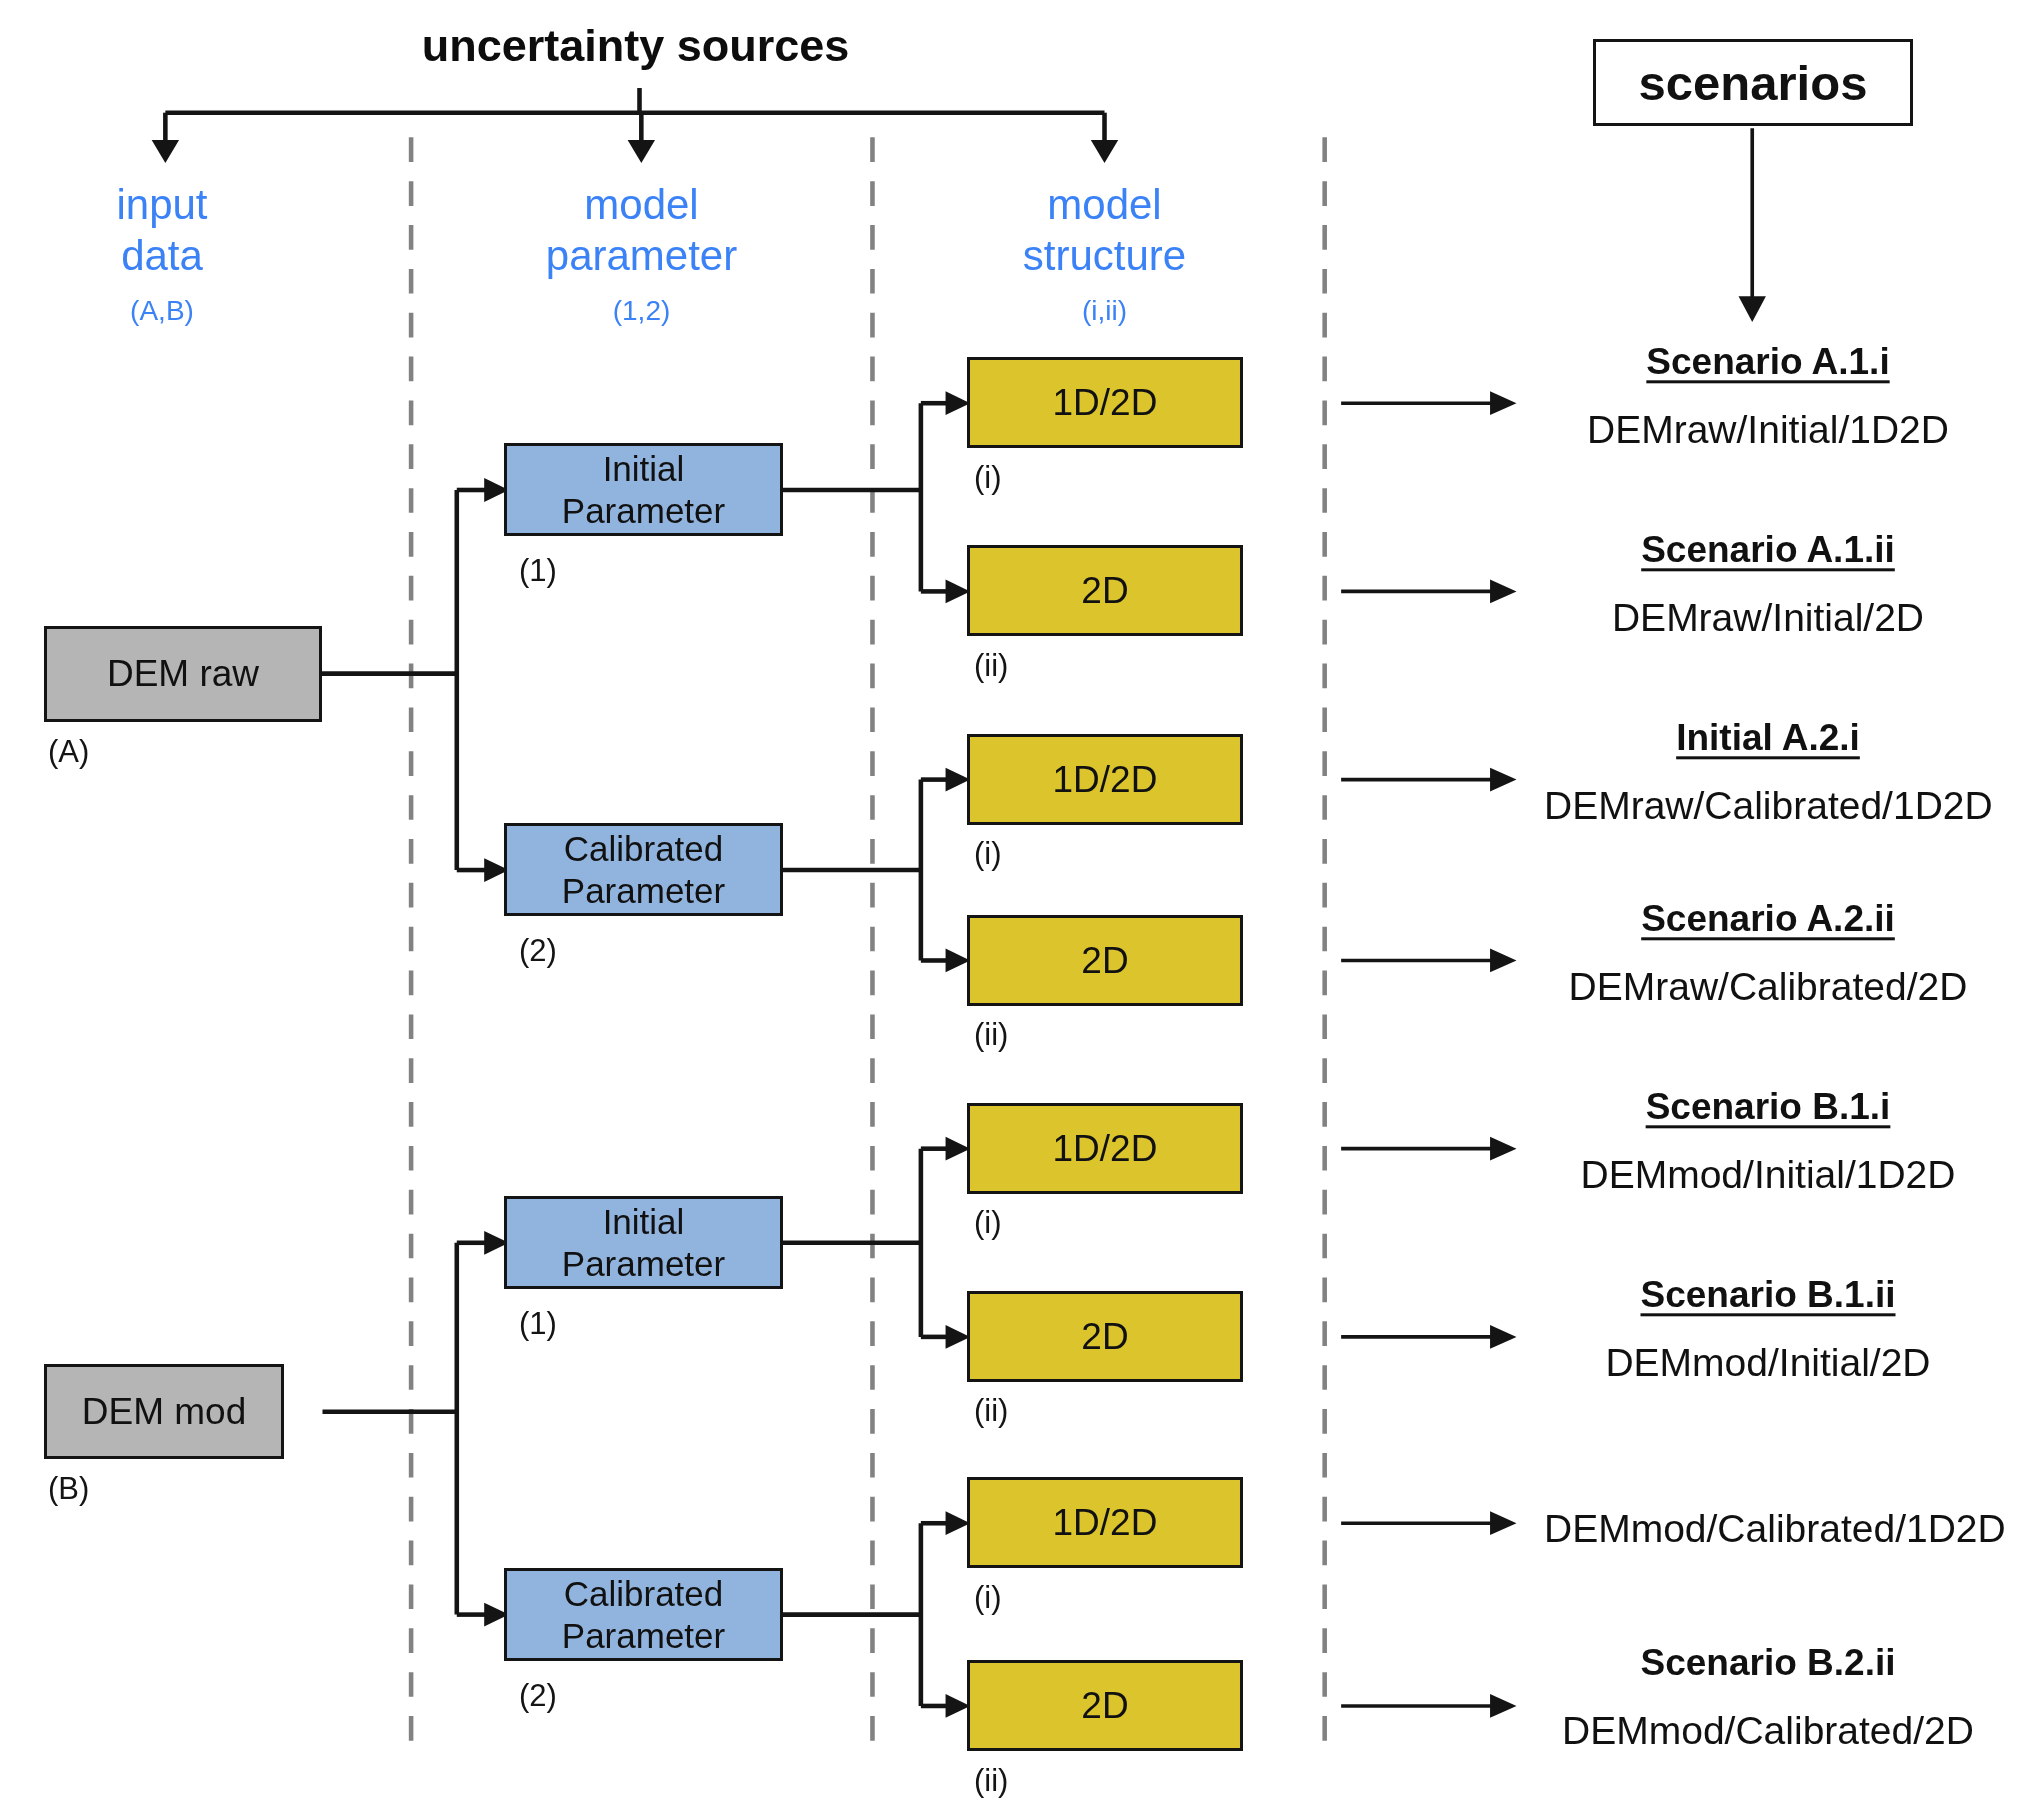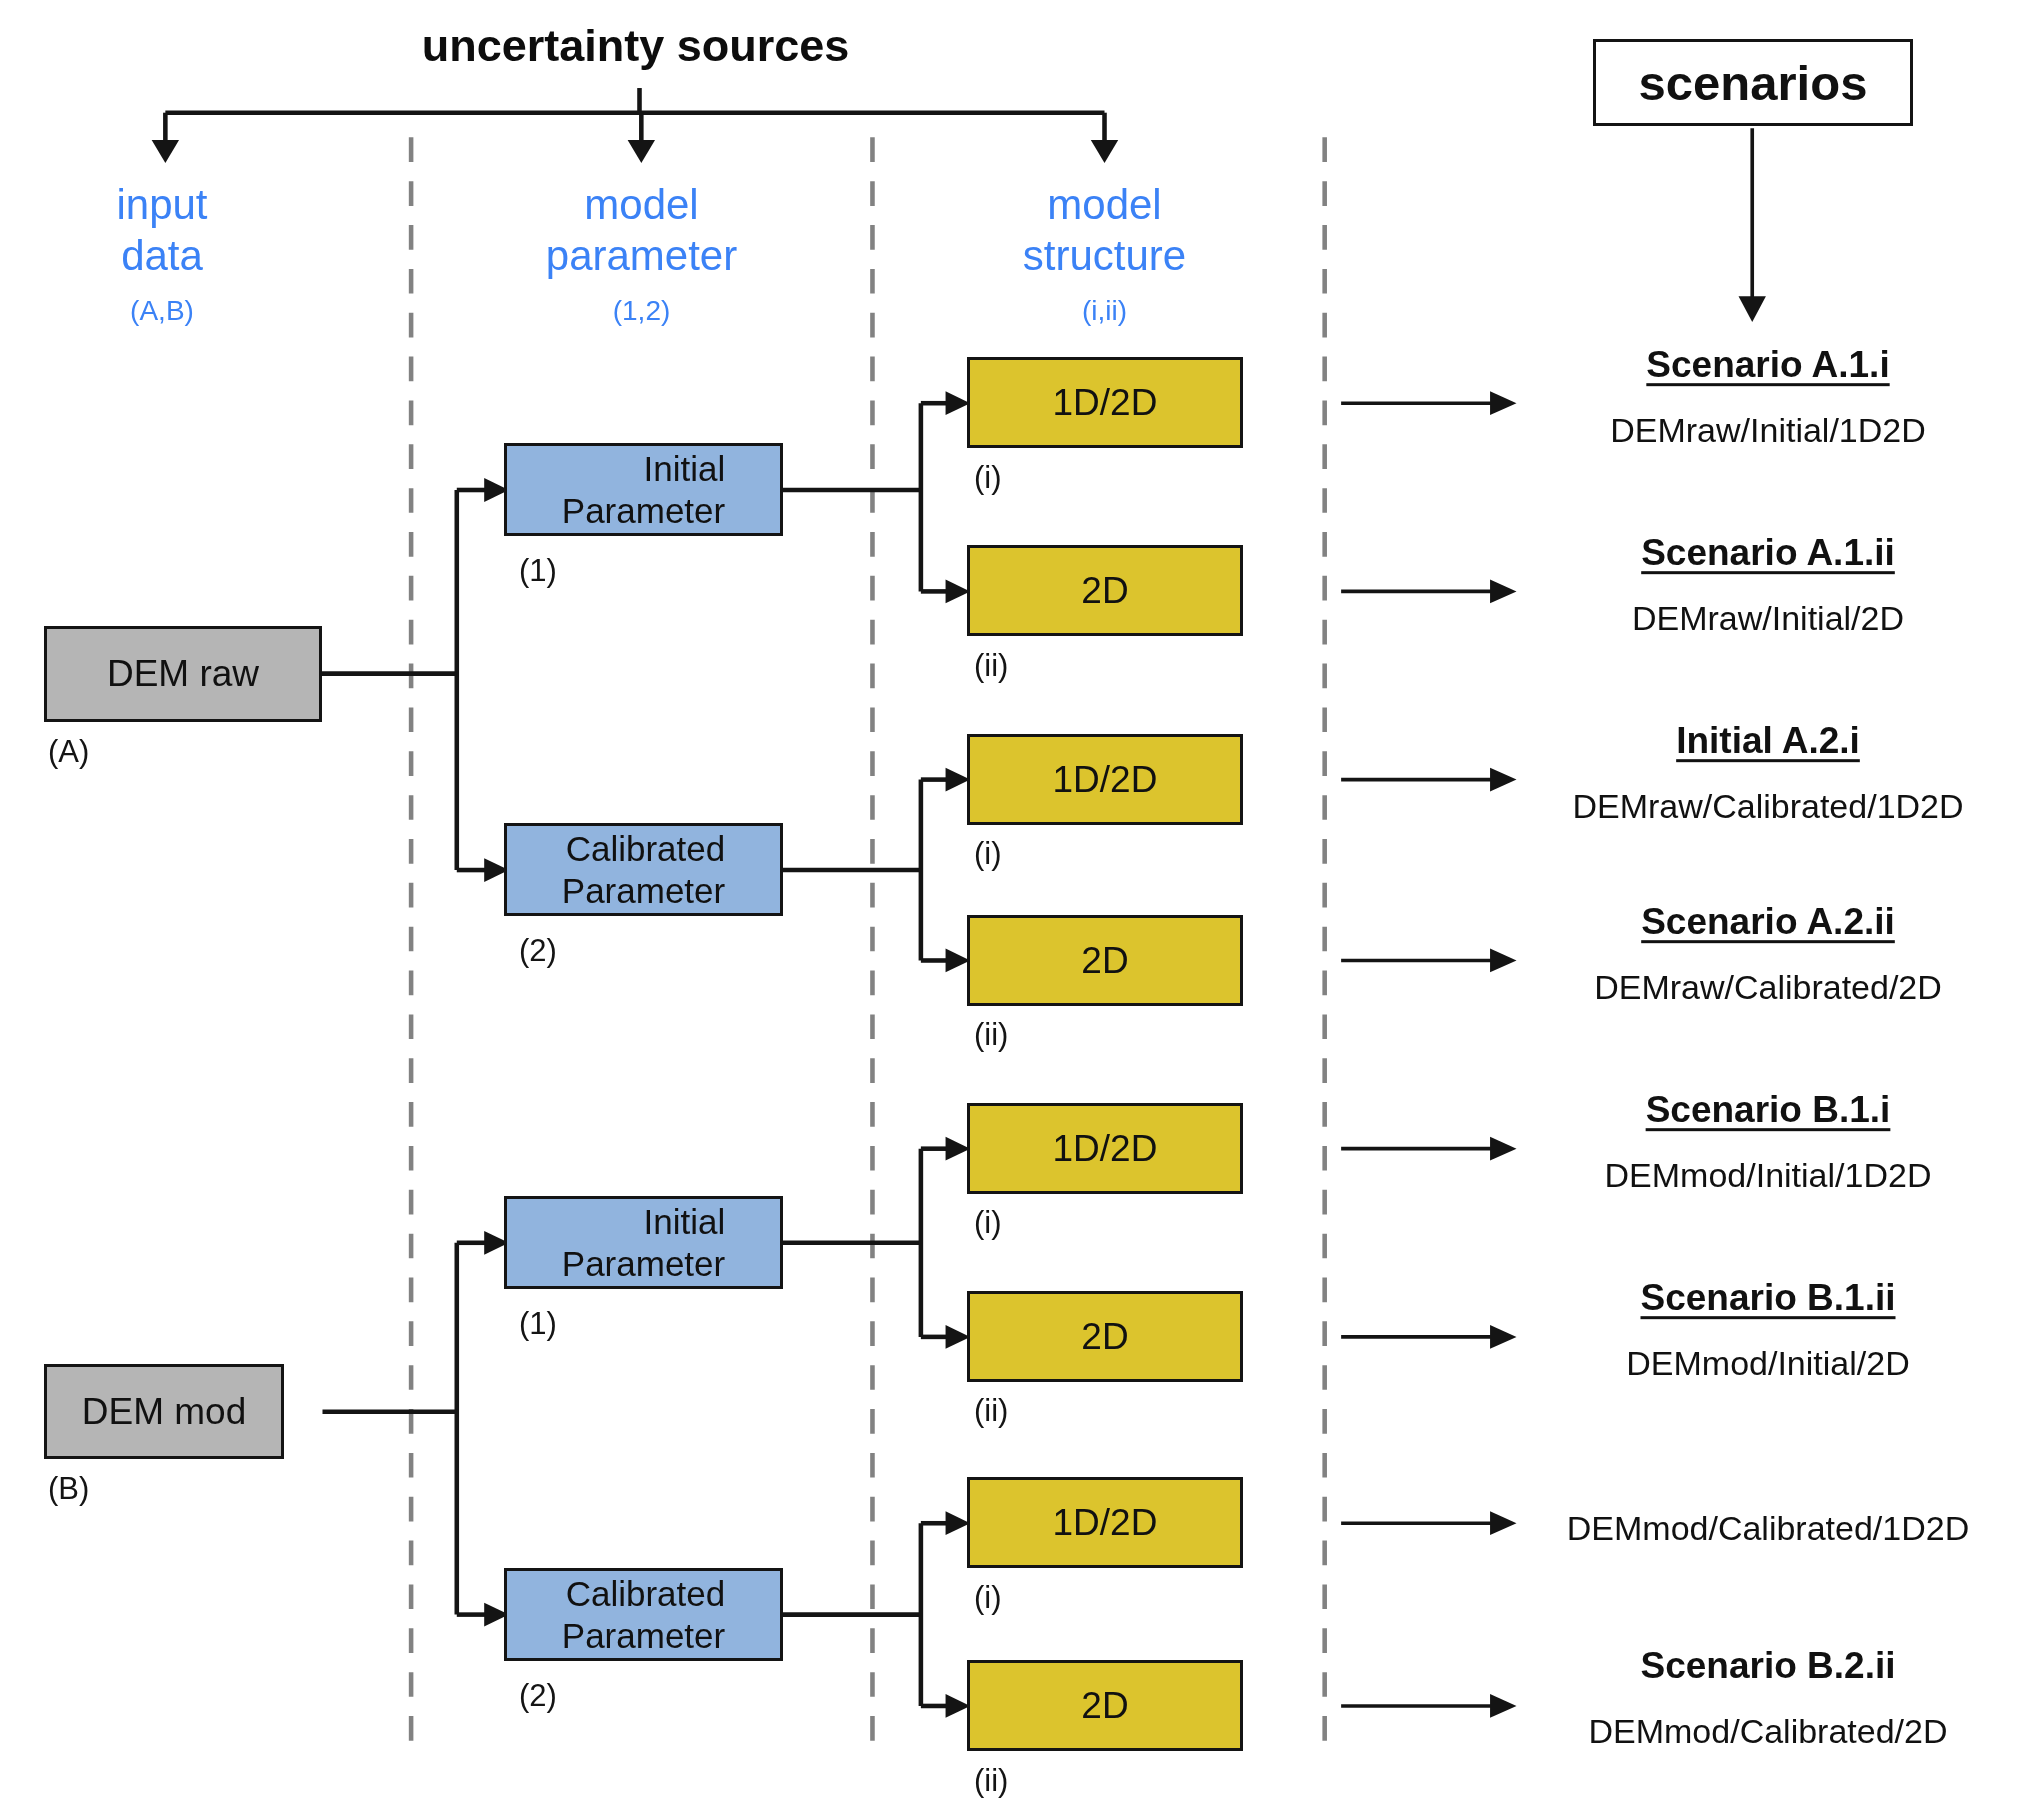--- a/index.html
+++ b/index.html
@@ -14,21 +14,21 @@
   svg.wires{position:absolute;left:0;top:0;width:2040px;height:1815px;}
   .node{
     position:absolute;
     border:3.7px solid #141414;
     display:flex;align-items:center;justify-content:center;
     text-align:center;
     font-size:37px;line-height:1.18;
     box-sizing:border-box;
   }
   .node.gray{background:#b5b5b5;}
-  .node.blue{background:#91b4de;text-align:right;}
+  .node.blue{background:#91b4de;}
   .node.yellow{background:#dcc42d;}
   .tag{position:absolute;font-size:31px;color:#141414;}
   .hdr{
     position:absolute;text-align:center;
     font-size:42px;line-height:1.22;color:#3b82f6;
   }
   .hdr .sub{font-size:28px;margin-top:13px;}
   .big-title{
     position:absolute;text-align:center;
     font-size:45px;font-weight:bold;color:#0d0d0d;
@@ -39,21 +39,21 @@
     display:flex;align-items:center;justify-content:center;
     font-size:49px;font-weight:bold;box-sizing:border-box;
   }
   .scenario{
     position:absolute;left:1544px;width:448px;
     transform:translateY(-50%);
     text-align:center;
   }
   .scenario .s-title{font-size:37px;font-weight:bold;line-height:1.15;}
   .scenario .s-title.underlined{text-decoration:underline;text-decoration-thickness:2.7px;text-underline-offset:6.4px;}
-  .scenario .s-path{font-size:34px;line-height:1.15;margin-top:24px;}
+  .scenario .s-path{font-size:39px;line-height:1.15;margin-top:24px;}
 </style>
 </head>
 <body>
 
 <div id="canvas">
 
   <svg class="wires" viewBox="0 0 2233 1986" xmlns="http://www.w3.org/2000/svg">
 
     <path d="M450,150 L450,1925" stroke="#828282" stroke-width="5" stroke-dasharray="27 21" fill="none"></path>
     <path d="M955,150 L955,1925" stroke="#828282" stroke-width="5" stroke-dasharray="27 21" fill="none"></path>

